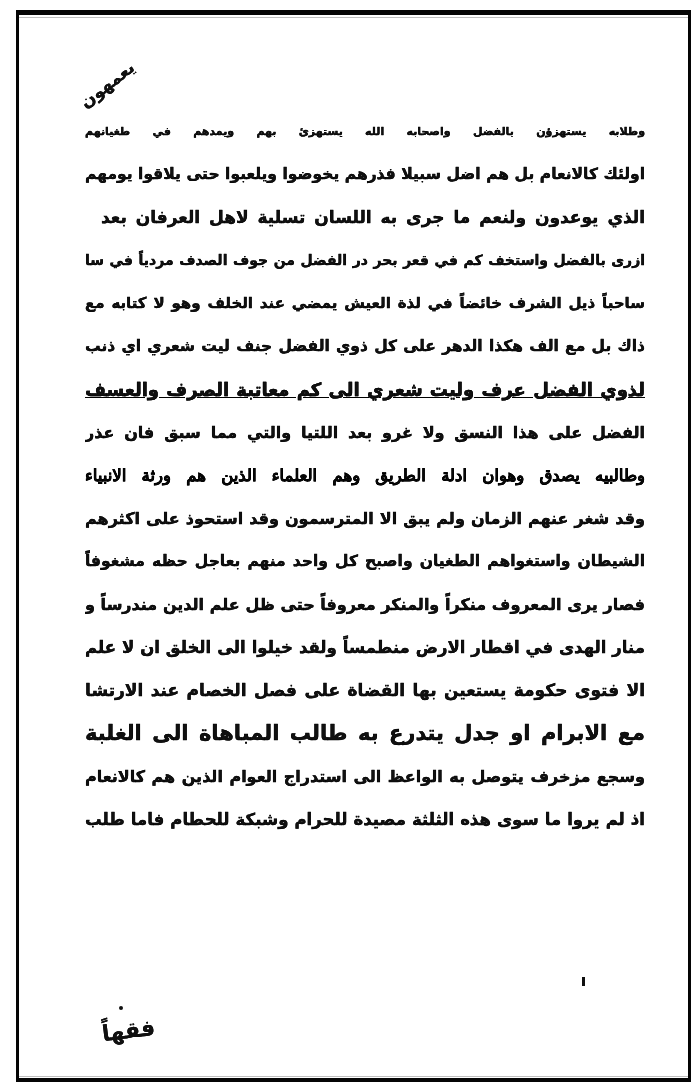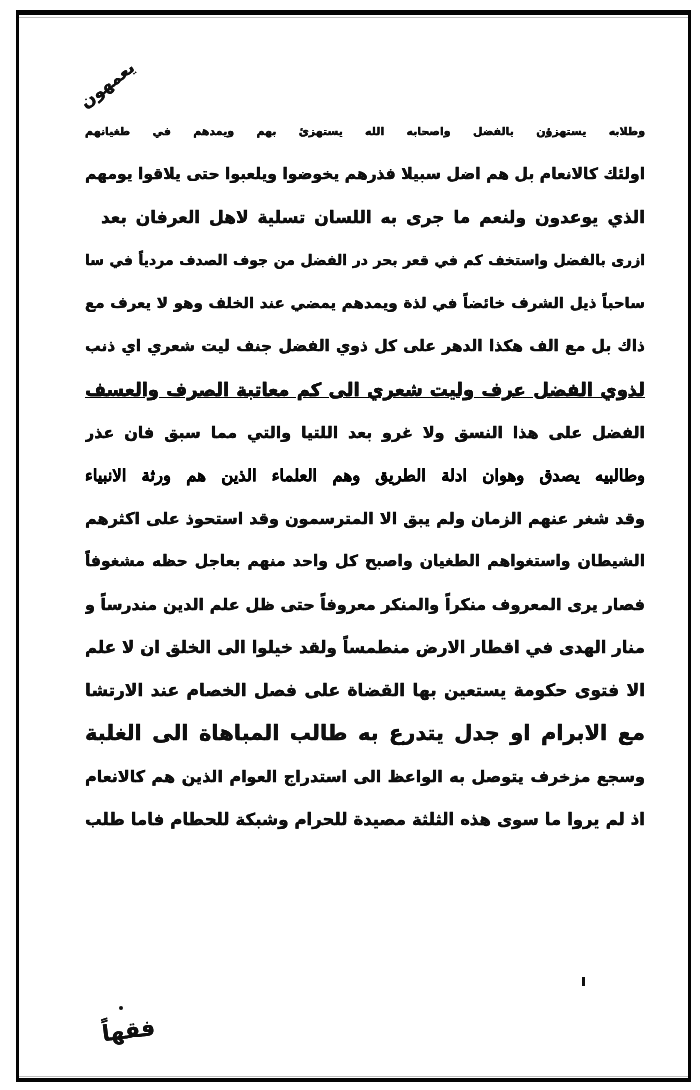--- a/index.html
+++ b/index.html
@@ -81,21 +81,21 @@
   <div class="frame"></div>
   <div class="frame-inner-hairline"></div>
 
   <div class="margin-note">يعمهون</div>
 
   <div class="text-block">
     <div class="ms-line" style="font-size: 11px;">وطلابه يستهزؤن بالفضل واصحابه الله يستهزئ بهم ويمدهم في طغيانهم</div>
     <div class="ms-line" style="font-size: 15.5px;">اولئك كالانعام بل هم اضل سبيلا فذرهم يخوضوا ويلعبوا حتى يلاقوا يومهم</div>
     <div class="ms-line" style="font-size: 17px; margin-left: 16px;">الذي يوعدون ولنعم ما جرى به اللسان تسلية لاهل العرفان بعد بلوغ</div>
     <div class="ms-line" style="font-size: 14px;">ازرى بالفضل واستخف كم في قعر بحر در الفضل من جوف الصدف مردياً في سا</div>
-    <div class="ms-line" style="font-size: 15px;">ساحباً ذيل الشرف خائضاً في لذة ويمدهم يمضي عند الخلف وهو لا يعرف مع</div>
+    <div class="ms-line" style="font-size: 15px;">ساحباً ذيل الشرف خائضاً في لذة العيش يمضي عند الخلف وهو لا كتابه مع</div>
     <div class="ms-line" style="font-size: 15.5px;">ذاك بل مع الف هكذا الدهر على كل ذوي الفضل جنف ليت شعري اي ذنب</div>
     <div class="ms-line" style="font-size: 18px; text-decoration: underline;">لذوي الفضل عرف وليت شعري الى كم معاتبة الصرف والعسف واحوال اهل</div>
     <div class="ms-line" style="font-size: 16px;">الفضل على هذا النسق ولا غرو بعد اللتيا والتي مما سبق فان عذر العيش</div>
     <div class="ms-line" style="font-size: 16.5px; font-family: Liberation Serif, serif;">وطالبيه يصدق وهوان ادلة الطريق وهم العلماء الذين هم ورثة الانبياء</div>
     <div class="ms-line" style="font-size: 16px;">وقد شغر عنهم الزمان ولم يبق الا المترسمون وقد استحوذ على اكثرهم</div>
     <div class="ms-line" style="font-size: 15.5px;">الشيطان واستغواهم الطغيان واصبح كل واحد منهم بعاجل حظه مشغوفاً</div>
     <div class="ms-line" style="font-size: 16px;">فصار يرى المعروف منكراً والمنكر معروفاً حتى ظل علم الدين مندرساً و</div>
     <div class="ms-line" style="font-size: 16.5px;">منار الهدى في اقطار الارض منطمساً ولقد خيلوا الى الخلق ان لا علم</div>
     <div class="ms-line" style="font-size: 17px;">الا فتوى حكومة يستعين بها القضاة على فصل الخصام عند الارتشا</div>
     <div class="ms-line" style="font-size: 21px;">مع الابرام او جدل يتدرع به طالب المباهاة الى الغلبة والافحام او كلام</div>

